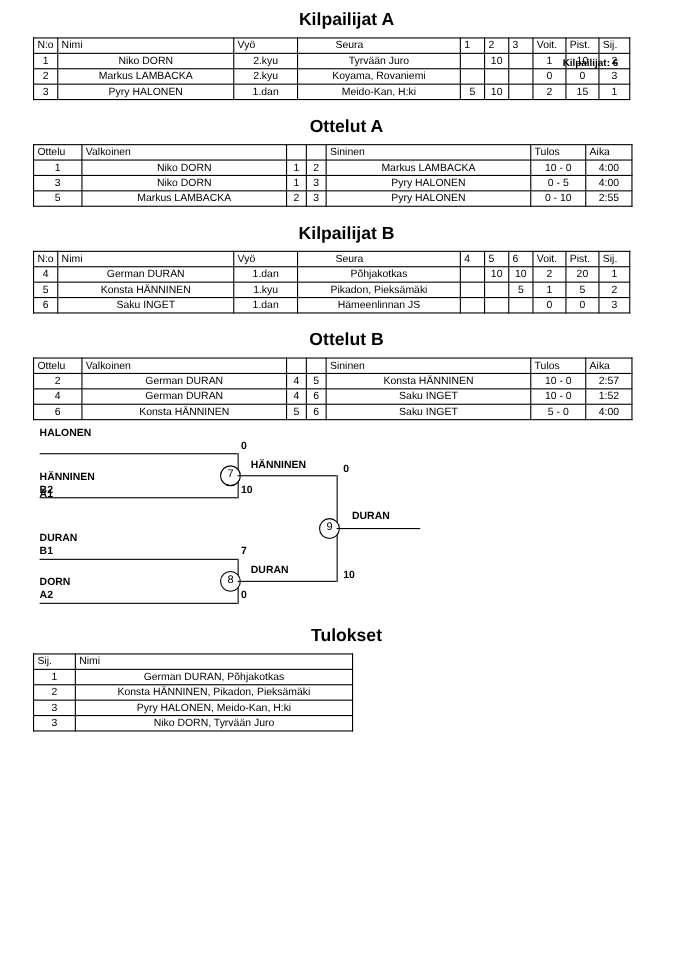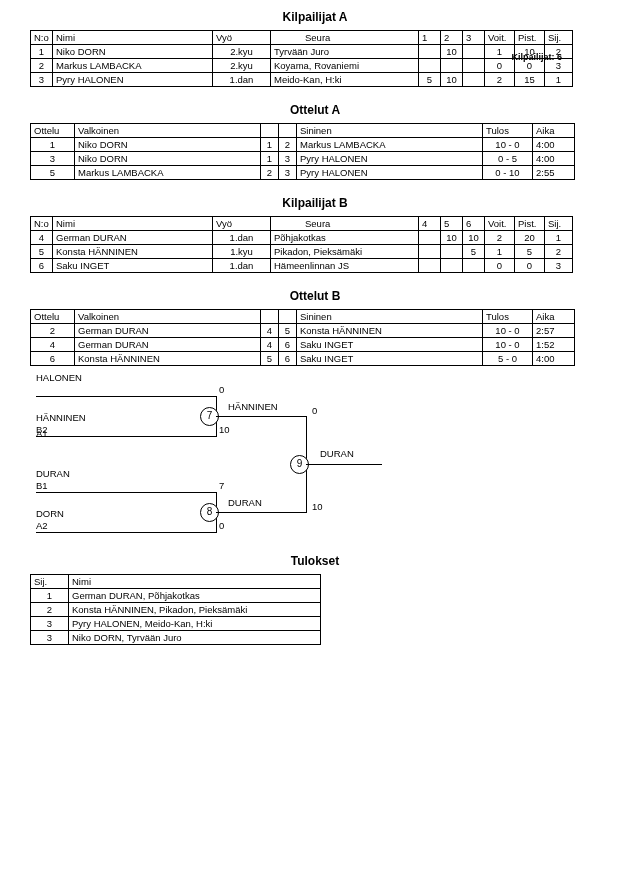--- a/index.html
+++ b/index.html
@@ -31,42 +31,42 @@
   .competitors-count {
     position: absolute;
     right: 68px;
     top: 52px;
     font-size: 9px;
     font-weight: bold;
   }
   .section-title {
     text-align: center;
     font-weight: bold;
-    font-size: 12px;
+    font-size: 16px;
     margin: 0;
     padding: 0;
   }
   table {
     border-collapse: collapse;
     font-size: 9.5px;
   }
   table td, table th {
     border: 1px solid #000000;
     padding: 1px 3px;
     height: 14px;
     box-sizing: border-box;
     font-weight: normal;
     vertical-align: middle;
   }
   table th {
     font-weight: normal;
     text-align: left;
   }
   .c { text-align: center; }
-  .l { text-align: left; }
+  .l { text-align: center; }
 
   
   .tbl-kilp {
     width: 530px;
     margin-left: 30px;
     table-layout: fixed;
   }
   .tbl-kilp .col-no    { width: 22px; }
   .tbl-kilp .col-nimi  { width: 160px; }
   .tbl-kilp .col-vyo   { width: 58px; }
@@ -106,20 +106,21 @@
   .bracket {
     position: relative;
     width: 630px;
     height: 182px;
     margin-top: 6px;
   }
   .bk-label {
     position: absolute;
     font-size: 9.5px;
     white-space: nowrap;
+    font-weight: bold;
   }
   .bk-line {
     position: absolute;
     background: #000000;
   }
   .bk-h { height: 1px; }
   .bk-v { width: 1px; }
   .bk-circle {
     position: absolute;
     width: 17px;

